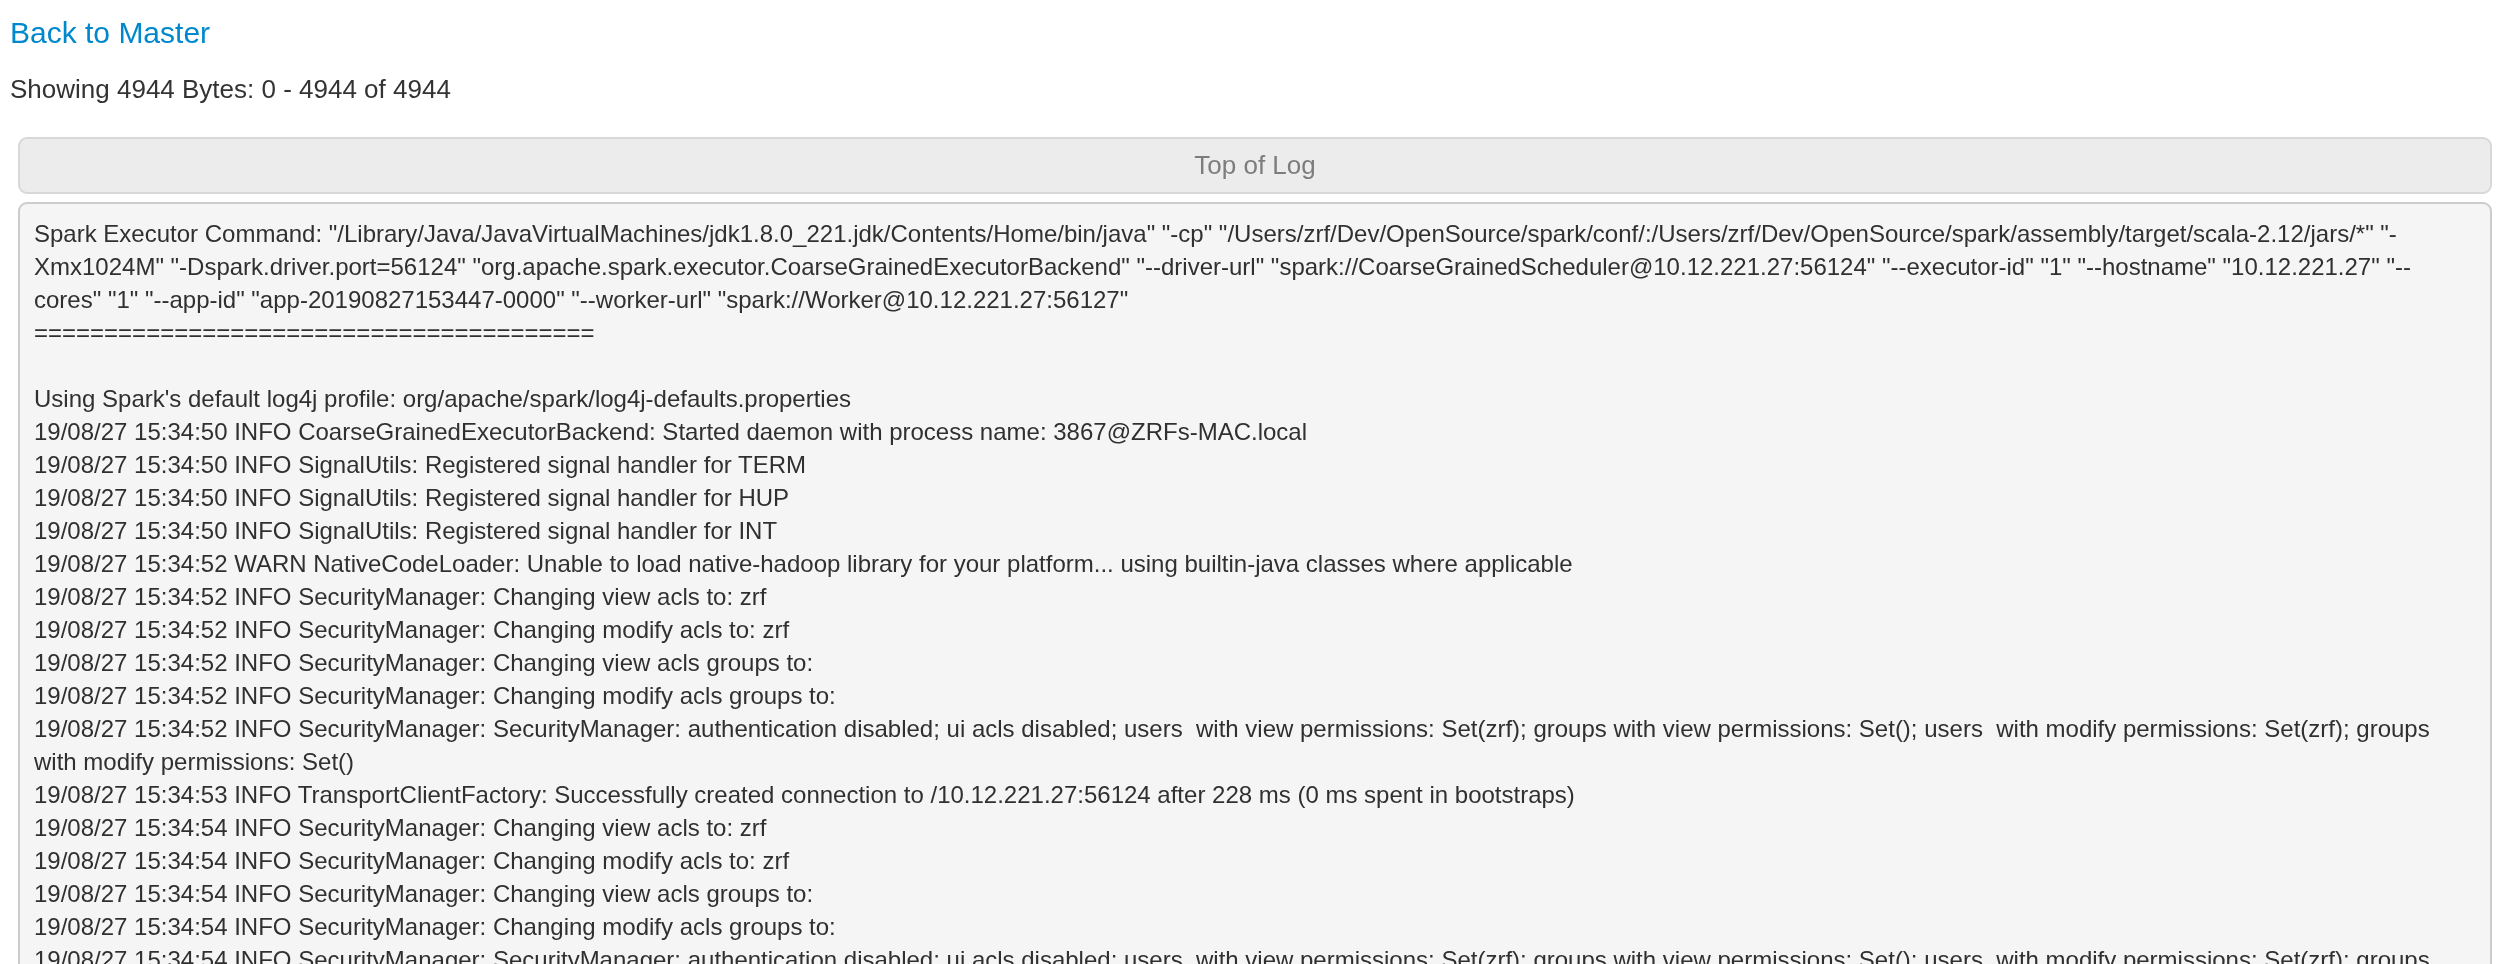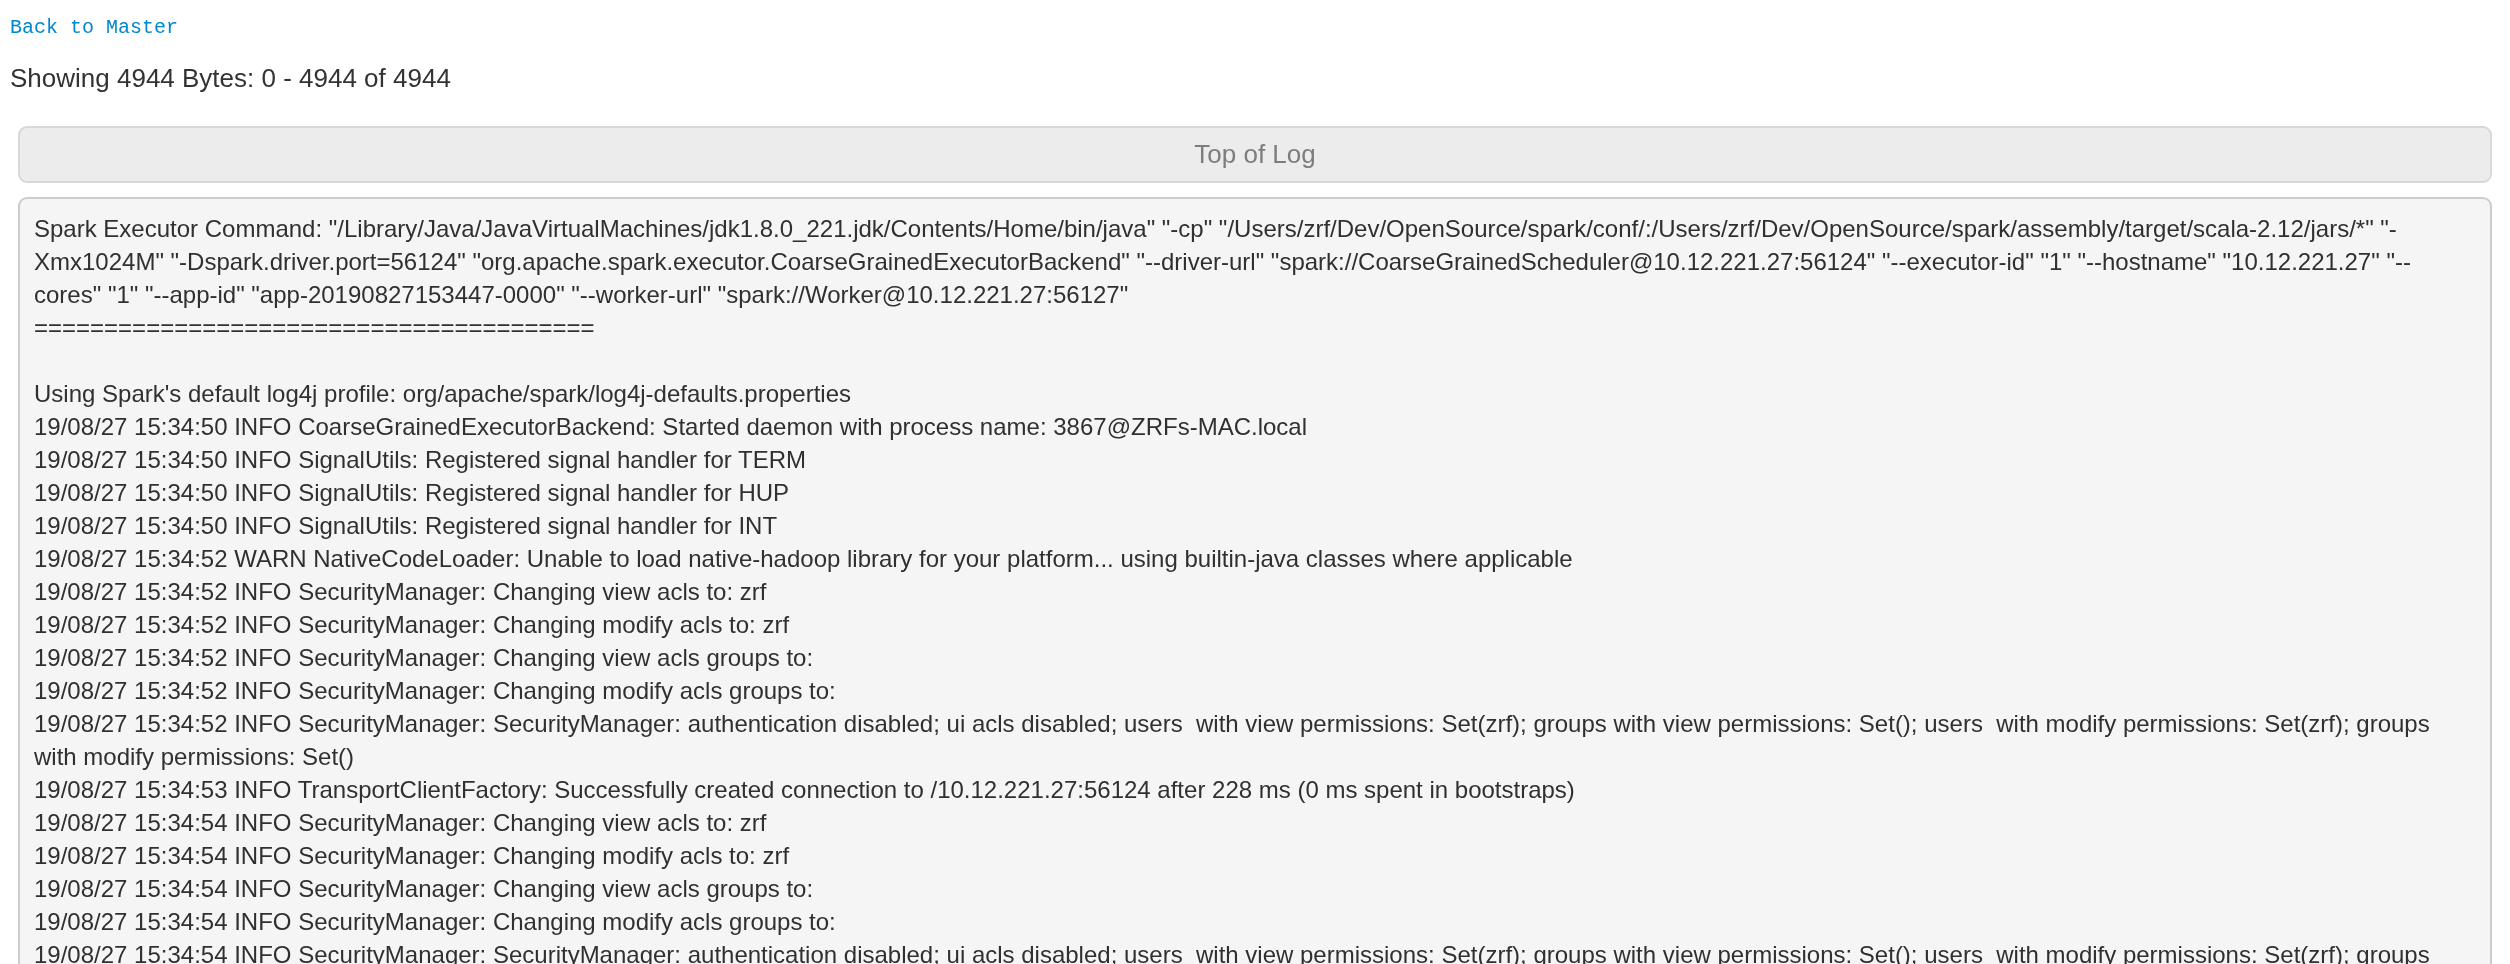--- a/index.html
+++ b/index.html
@@ -13,24 +13,23 @@
   .page {
     padding: 8px 8px 0 8px;
     box-sizing: border-box;
     width: 100%;
   }
   .back-paragraph {
     margin: 8px 0 24px 2px;
   }
   .back-link {
     color: #0088cc;
-    font-size: 20px;
+    font-size: 30px;
     text-decoration: none;
     cursor: pointer;
-    font-family: Liberation Mono, monospace;
   }
   .byte-range {
     display: block;
     font-size: 26px;
     color: #333333;
     margin: 0 0 32px 2px;
   }
   .log-content {
     padding: 0 10px;
   }
@@ -39,21 +38,21 @@
     width: 100%;
     box-sizing: border-box;
     background: #ececec;
     border: 2px solid #d8d8d8;
     border-radius: 9px;
     color: #7d7d7d;
     font-family: "Liberation Sans", "DejaVu Sans", sans-serif;
     font-size: 26px;
     text-align: center;
     padding: 11px 0;
-    margin: 0 0 14px 0;
+    margin: 0 0 8px 0;
   }
   .log-pre {
     box-sizing: border-box;
     width: 100%;
     min-height: 830px;
     margin: 0;
     background: #f5f5f5;
     border: 2px solid #cccccc;
     border-radius: 9px;
     padding: 13px 14px;

